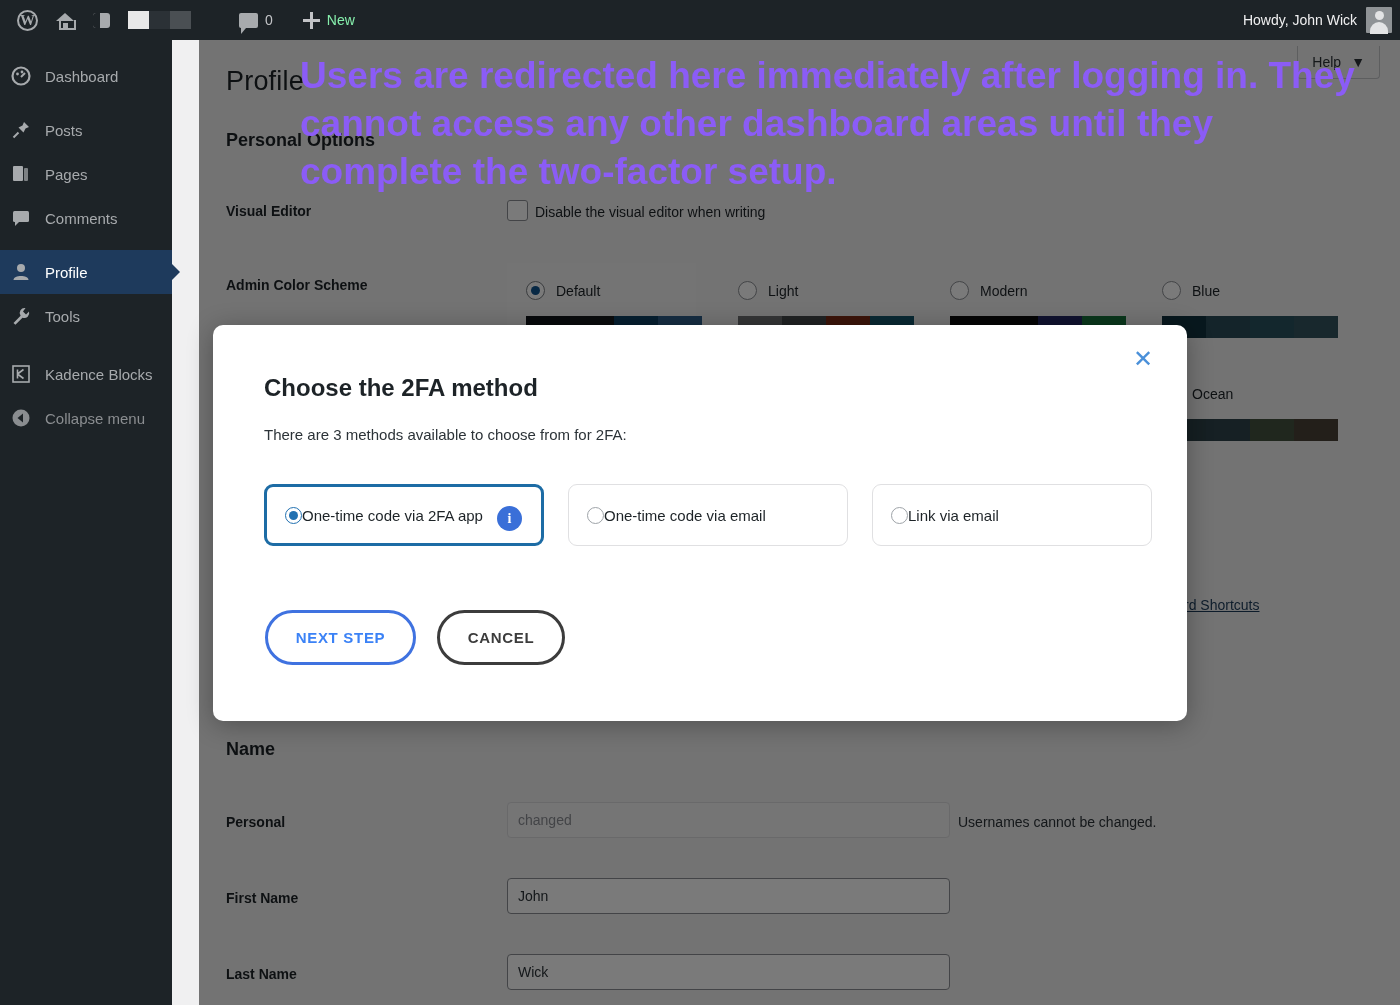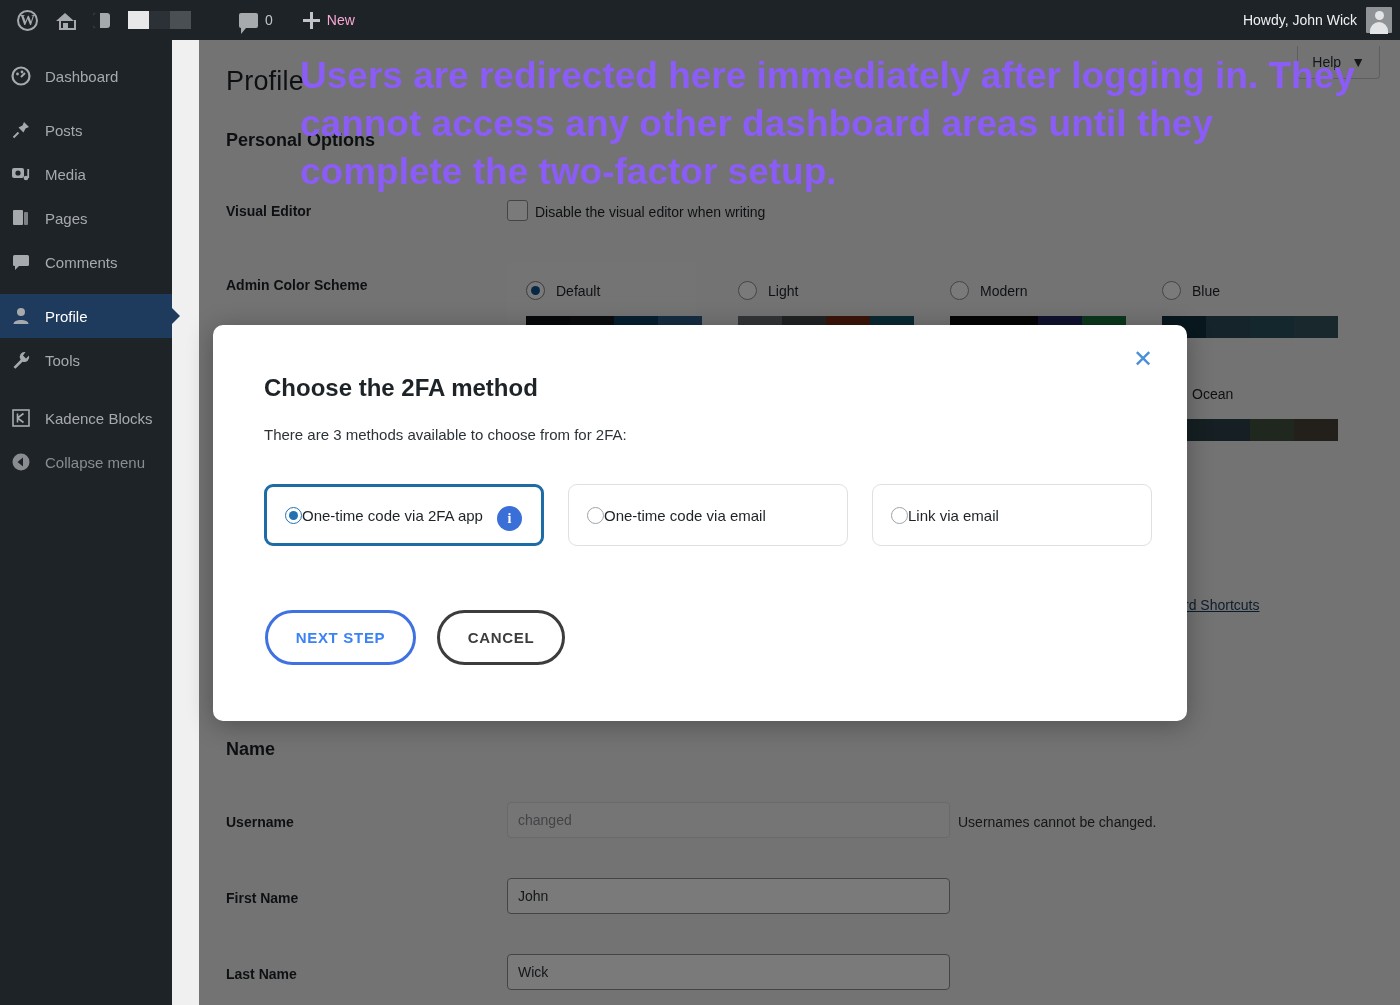--- a/index.html
+++ b/index.html
@@ -249,21 +249,21 @@
           <span style="background:#2f444c"></span>
           <span style="background:#43523f"></span>
           <span style="background:#4a4238"></span>
       </div>
     </div>
 
     <div class="kbd-link" style="left:985px; top:557px">rd Shortcuts</div>
 
     <div class="section-h" style="top:699px">Name</div>
 
-    <div class="row-label" style="top:774px">Username</div>
+    <div class="row-label" style="top:774px">Personal</div>
     <div class="field disabled" style="left:308px; top:762px">changed</div>
     <div class="helper" style="left:759px; top:774px">Usernames cannot be changed.</div>
 
     <div class="row-label" style="top:850px">First Name</div>
     <div class="field" style="left:308px; top:838px">John</div>
 
     <div class="row-label" style="top:926px">Last Name</div>
     <div class="field" style="left:308px; top:914px">Wick</div>
   </div>
 
@@ -283,31 +283,20 @@
     </div>
     <div class="menu-gap"></div>
     <div class="menu-item">
       <span class="mi-icon">
         <svg width="20" height="20" viewBox="0 0 20 20">
             <path d="M13 2 L18 7 L14.5 8.5 L12.5 12.5 L7.5 7.5 L11.5 5.5 Z" fill="#a7aaad"></path>
             <path d="M7.5 12.5 L2.5 17.5" stroke="#a7aaad" stroke-width="2"></path>
           </svg>
       </span>
       <span>Posts</span>
-    </div>
-    <div class="menu-item">
-      <span class="mi-icon">
-        <svg width="20" height="20" viewBox="0 0 20 20">
-            <rect x="1" y="4" width="12" height="10" rx="2" fill="#a7aaad"></rect>
-            <circle cx="7" cy="9" r="2.6" fill="#1d2327"></circle>
-            <circle cx="15" cy="14" r="2.3" fill="#a7aaad"></circle>
-            <rect x="16.3" y="5" width="1.8" height="9" fill="#a7aaad"></rect>
-          </svg>
-      </span>
-      <span>Media</span>
     </div>
     <div class="menu-item">
       <span class="mi-icon">
         <svg width="20" height="20" viewBox="0 0 20 20">
             <rect x="2" y="2" width="10" height="15" rx="1" fill="#a7aaad"></rect>
             <rect x="13" y="4" width="4" height="13" rx="1" fill="#a7aaad" opacity=".7"></rect>
           </svg>
       </span>
       <span>Pages</span>
     </div>
@@ -377,21 +366,21 @@
             <i class="sq-dk"></i>
             <i class="sq-md"></i>
           </span>
       </div>
       <div class="ab-item" style="margin-left:30px">
         <span class="bubble"></span>
         <span>0</span>
       </div>
       <div class="ab-item" style="margin-left:12px">
         <span class="plus-ic"></span>
-        <span style="color:#f9a8d4">New</span>
+        <span style="color:#86efac">New</span>
       </div>
     </div>
     <div class="ab-right">
       <span style="color:#f0f0f1; font-size:14px">Howdy, John Wick</span>
       <span class="avatar-box"></span>
     </div>
   </div>
 
   <div class="modal">
     <div class="modal-close">✕</div>

